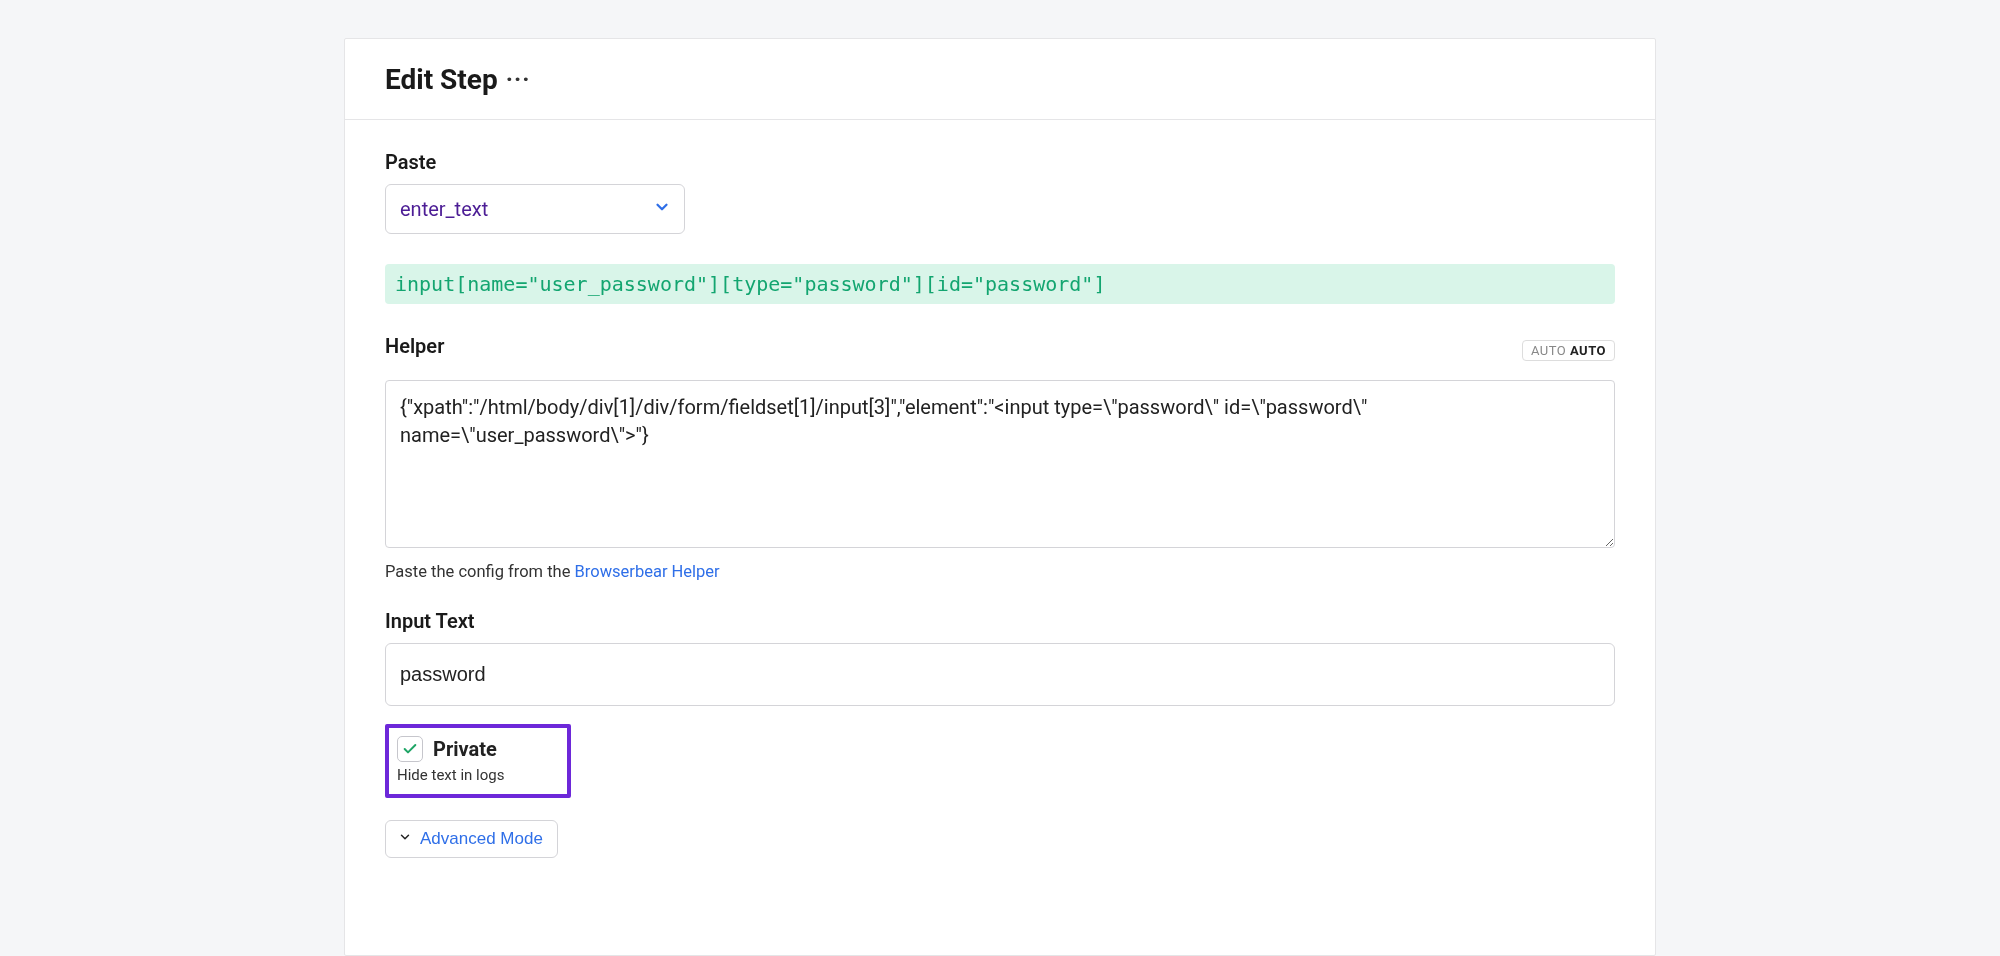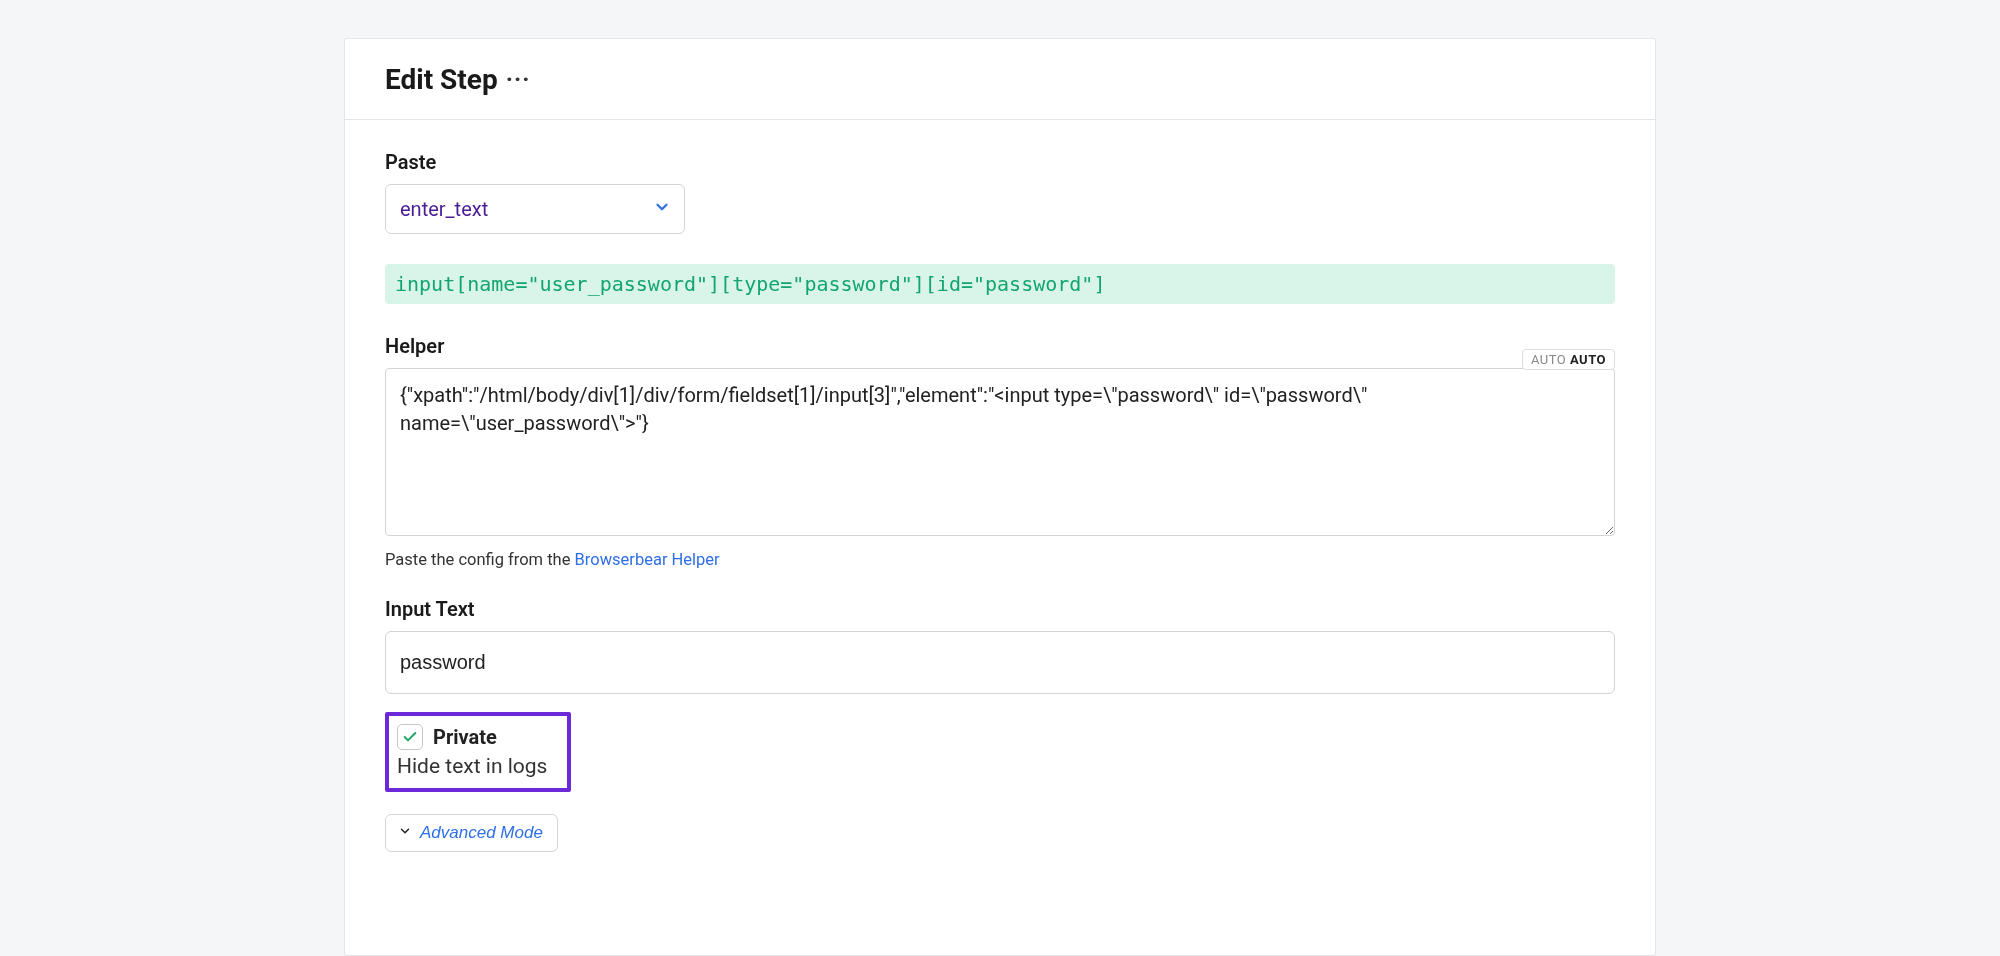--- a/index.html
+++ b/index.html
@@ -82,22 +82,22 @@
       border-radius: 4px;
       padding: 8px 10px;
       font-family: ui-monospace, Menlo, Monaco, Consolas, monospace;
       font-size: 20px;
       color: #13a570;
       margin-bottom: 30px;
     }
     .helper-row {
       display: flex;
       justify-content: space-between;
-      align-items: flex-end;
-      margin-bottom: 4px;
+      align-items: flex-start;
+      margin-bottom: 16px;
     }
     .mode-pill {
       border: 1px solid #ddd;
       border-radius: 4px;
       padding: 2px 8px;
       font-size: 13px;
       color: #888;
       letter-spacing: 0.5px;
       margin-bottom: 0px;
       transform: translateY(6px);
@@ -161,35 +161,34 @@
       align-items: center;
       justify-content: center;
       cursor: pointer;
     }
     .private-label {
       font-size: 20px;
       font-weight: 700;
       color: #222;
     }
     .private-hint {
-      font-size: 21px;
+      font-size: 15px;
       color: #333;
     }
     .advanced-btn {
       display: inline-flex;
       align-items: center;
       gap: 8px;
       border: 1px solid #d4d4d8;
       border-radius: 6px;
       background: #fff;
       padding: 8px 14px 8px 12px;
       font-size: 17px;
       color: #2f6fe8;
       cursor: pointer;
-      font-style: italic;
     }
     .advanced-btn .chev {
       color: #222;
     }
   </style>
 </head>
 <body>
 
 <div class="panel">
   <div class="panel-header">

